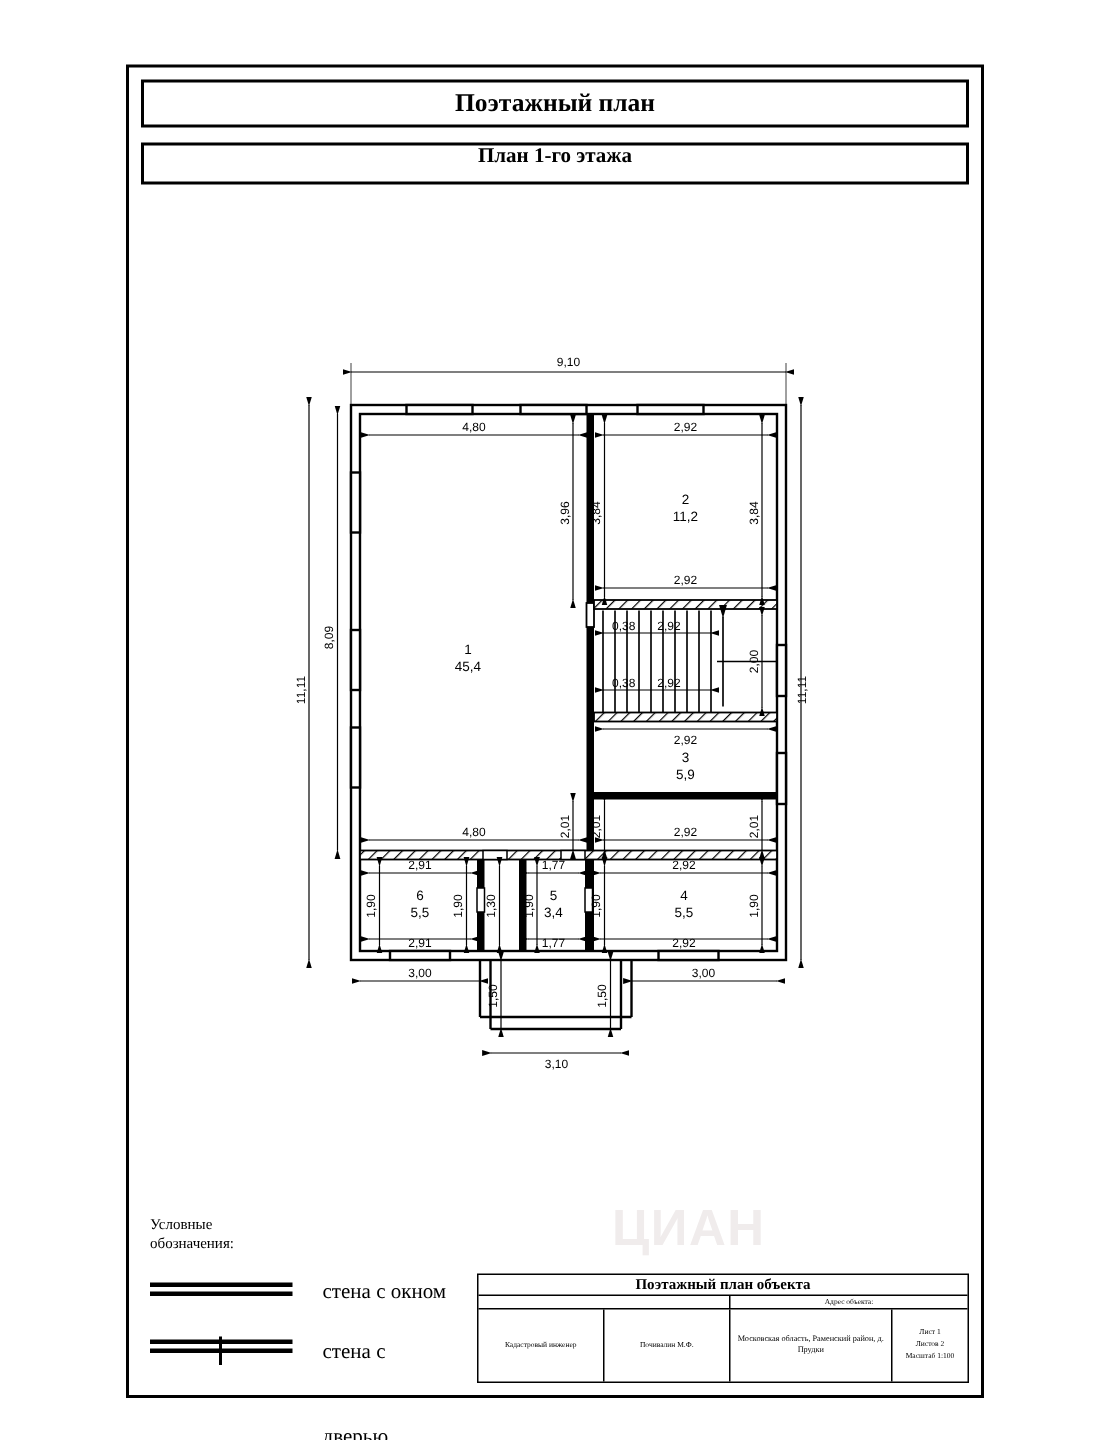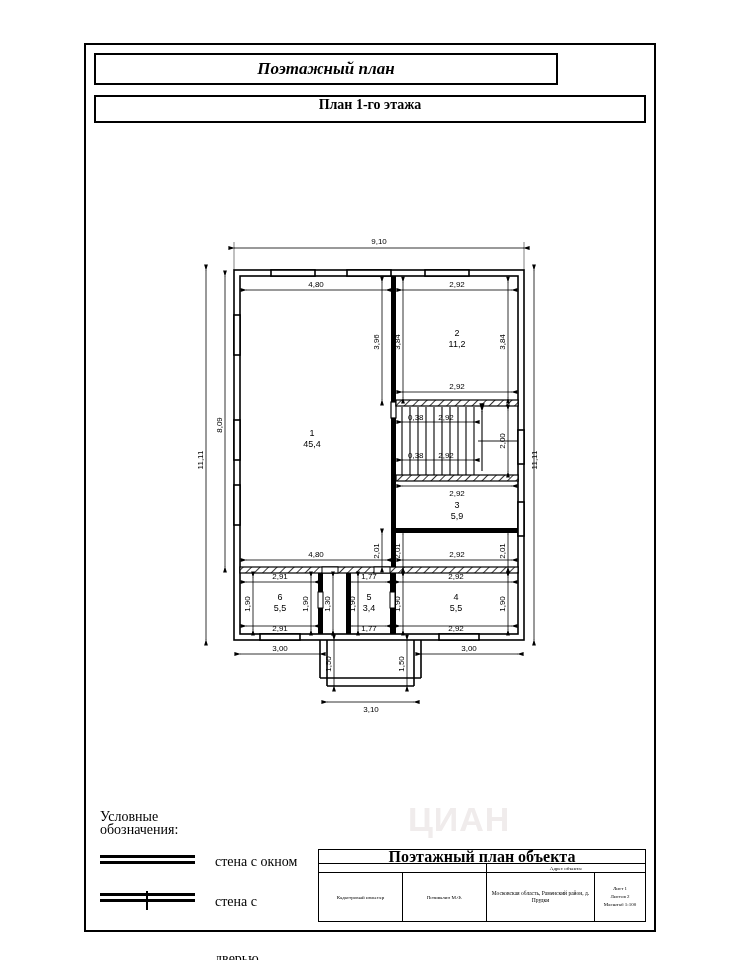--- a/index.html
+++ b/index.html
@@ -27,50 +27,49 @@
     top: 43px;
     width: 572px;
     height: 889px;
     border: 2px solid #000;
     box-sizing: border-box;
   }
   .title-box {
     position: absolute;
     left: 94px;
     top: 53px;
-    width: 464px;
+    width: 552px;
     height: 32px;
     border: 2px solid #000;
     box-sizing: border-box;
     display: flex;
     align-items: center;
     justify-content: center;
     font-size: 17px;
     font-weight: bold;
-    font-style: italic;
   }
   .subtitle-box {
     position: absolute;
     left: 94px;
     top: 95px;
     width: 552px;
     height: 28px;
     border: 2px solid #000;
     box-sizing: border-box;
     display: flex;
     justify-content: center;
     font-size: 14px;
     font-weight: bold;
   }
   
   .legend-title {
     position: absolute;
     left: 100px;
     top: 810px;
-    font-size: 14px;
+    font-size: 10px;
     line-height: 13px;
     font-family: "Liberation Serif", serif;
   }
   .legend-row {
     position: absolute;
     font-size: 14px;
     line-height: 12px;
   }
   .legend-sym {
     position: absolute;
@@ -109,21 +108,21 @@
     border: 1px solid #000;
     box-sizing: border-box;
     font-size: 5.5px;
   }
   .stamp-r1 {
     height: 14px;
     border-bottom: 1px solid #000;
     display: flex;
     align-items: center;
     justify-content: center;
-    font-size: 16px;
+    font-size: 10px;
     font-weight: bold;
     box-sizing: border-box;
   }
   .stamp-r2 {
     height: 9px;
     border-bottom: 1px solid #000;
     display: flex;
     box-sizing: border-box;
   }
   .stamp-r2 .c-left { width: 168px; border-right: 1px solid #000; box-sizing: border-box; }

